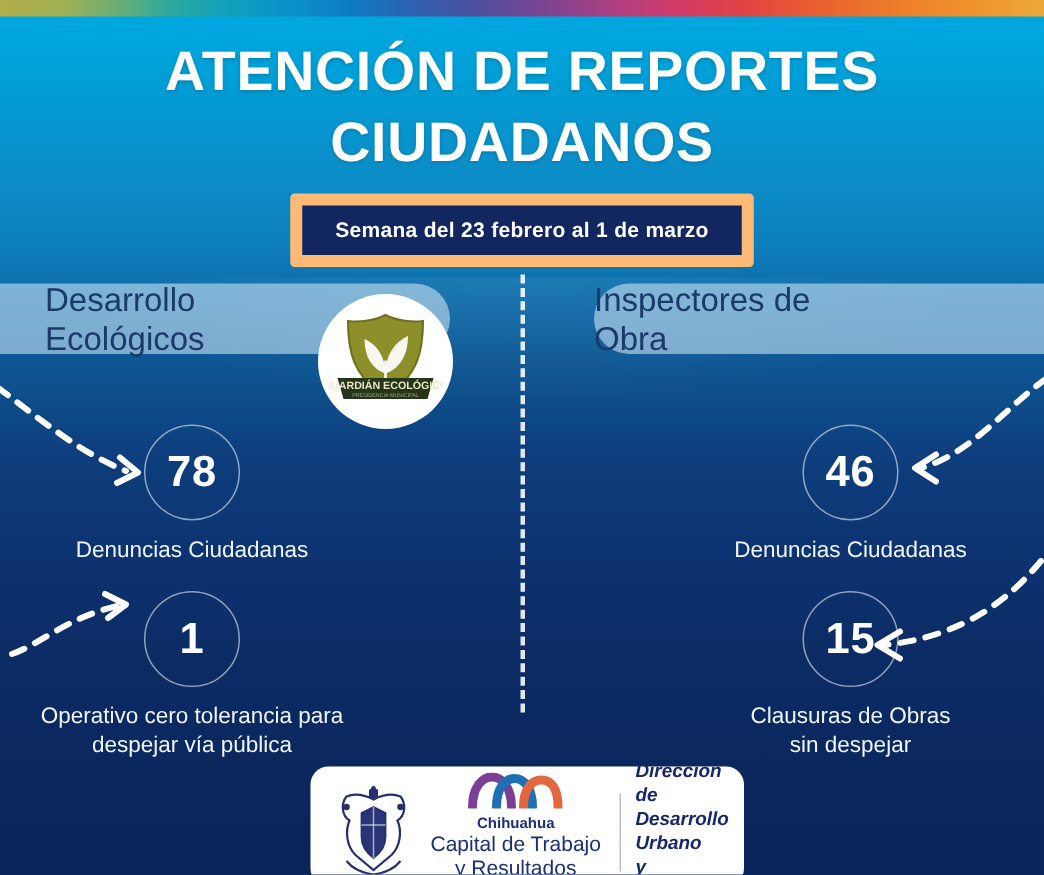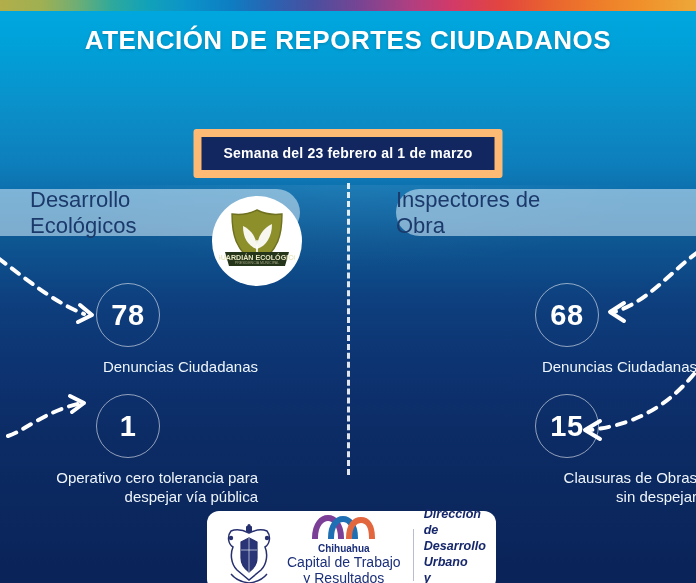--- a/index.html
+++ b/index.html
@@ -33,21 +33,21 @@
       #12a2b8 21%, #0b93c9 27%, #0d7ec2 33%, #2a63b2 39%,
       #4a4f9f 45%, #7a4492 52%, #b03f81 59%, #d23a68 65%,
       #e2453f 72%, #e9632f 79%, #ee7d2a 86%, #f0932c 93%, #eda83a 100%);
   }
 
   
   .title {
     position:absolute; left:0; right:0; top:24px;
     text-align:center;
     color:#ffffff;
-    font-size:26px;
+    font-size:37px;
     font-weight:bold;
     letter-spacing:.5px;
     line-height:1.28;
     text-shadow:0 1px 3px rgba(0,0,0,.18);
   }
 
   
   .date-banner {
     position:absolute; left:50%; top:129px; transform:translateX(-50%);
     background:#12265f;
@@ -107,21 +107,21 @@
 
   
   .divider {
     position:absolute;
     left:347px; top:183px;
     width:0; height:292px;
     border-left:3px dashed rgba(255,255,255,.88);
   }
 
   
-  .stat { position:absolute; text-align:right; }
+  .stat { position:absolute; text-align:center; }
   .stat-circle {
     width:64px; height:64px;
     border-radius:50%;
     border:1.6px solid rgba(255,255,255,.55);
     display:flex; align-items:center; justify-content:center;
     margin:0 auto;
   }
   .stat-num {
     color:#ffffff;
     font-size:29px;
@@ -257,21 +257,21 @@
   <div class="stat s-l2">
     <div class="stat-circle">
       <span class="stat-num">1</span>
     </div>
     <div class="stat-label">Operativo cero tolerancia para
 despejar vía pública</div>
   </div>
 
   <div class="stat s-r1">
     <div class="stat-circle">
-      <span class="stat-num">68</span>
+      <span class="stat-num">46</span>
     </div>
     <div class="stat-label">Denuncias Ciudadanas</div>
   </div>
 
   <div class="stat s-r2">
     <div class="stat-circle">
       <span class="stat-num">15</span>
     </div>
     <div class="stat-label">Clausuras de Obras
 sin despejar</div>

